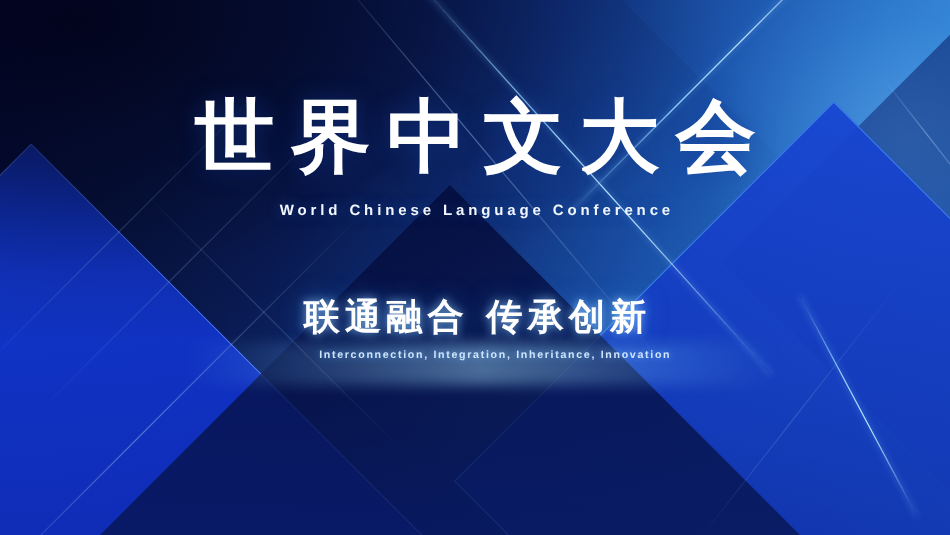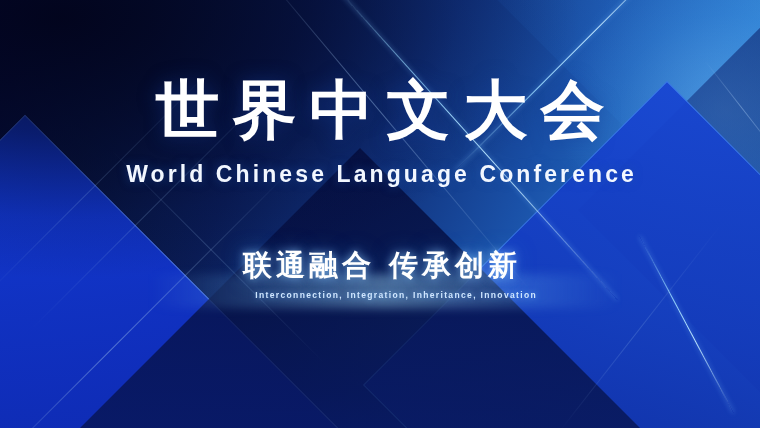--- a/index.html
+++ b/index.html
@@ -203,32 +203,32 @@
     color: #ffffff;
     letter-spacing: 13px;
     text-indent: 13px;
     font-family: "DejaVu Sans", "Liberation Sans", sans-serif;
     text-shadow: 0 0 18px rgba(20,60,150,0.55);
     white-space: nowrap;
   }
 
   .title-en {
     margin-top: 19px;
-    font-size: 23px;
+    font-size: 12px;
     font-weight: 700;
     color: #f2f7ff;
     letter-spacing: 3.1px;
     text-indent: 3.1px;
     white-space: nowrap;
     text-shadow: 0 0 10px rgba(30,80,170,0.6);
   }
 
   .tagline-block {
     position: absolute;
-    top: 246px;
+    top: 234px;
     left: 0;
     right: 0;
     text-align: center;
   }
 
   .tagline-cn {
     font-size: 29px;
     font-weight: 700;
     color: #ffffff;
     letter-spacing: 4px;

